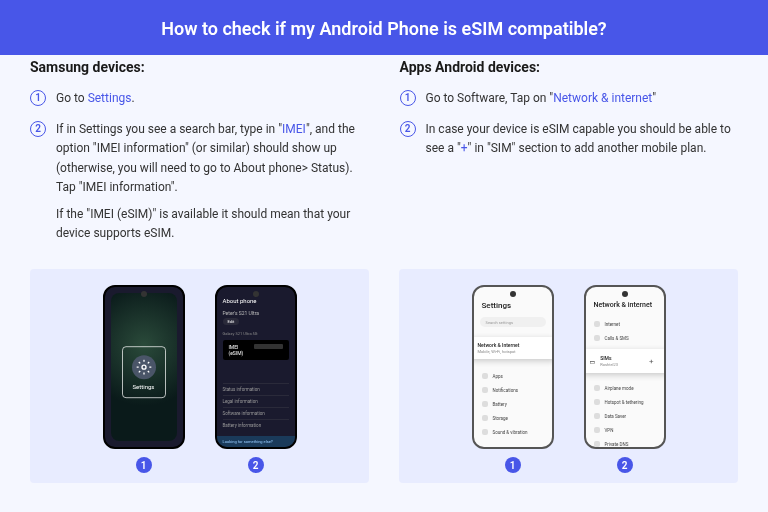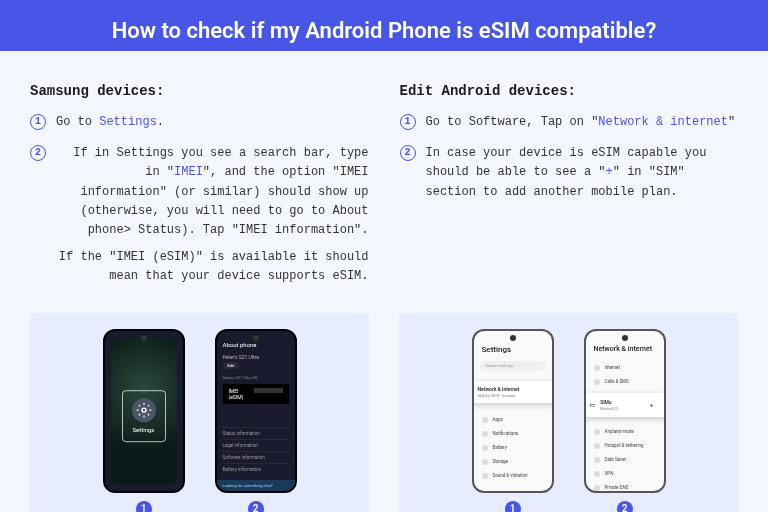--- a/index.html
+++ b/index.html
@@ -7,29 +7,28 @@
     font-family: -apple-system, BlinkMacSystemFont, "Segoe UI", Roboto, Arial, sans-serif;
     background: #f5f7ff;
     width: 768px;
     height: 512px;
     overflow: hidden;
   }
   .header {
     background: #4856e8;
     color: #fff;
     text-align: center;
-    padding: 18px 0 8px;
-    font-size: 22px;
+    padding: 18px 0 16px;
+    font-size: 18px;
     font-weight: 600;
   }
   .content {
     display: flex;
     gap: 31px;
-    padding: 32px 30px 0;
-    font-family: Liberation Mono, monospace;
+    padding: 4px 30px 0;
   }
   .col { flex: 1; }
   .col h3 {
     font-size: 14px;
     font-weight: 700;
     color: #1a1a1a;
     margin-bottom: 14px;
   }
   .step {
     display: flex;
@@ -48,21 +47,21 @@
     color: #4856e8;
     font-size: 10px;
     font-weight: 600;
     display: flex;
     align-items: center;
     justify-content: center;
     margin-top: 1px;
   }
   .step .txt { flex: 1; }
   .step .link { color: #4856e8; }
-  .step p { margin-bottom: 8px; text-align: right; }
+  .step p { margin-bottom: 8px; }
   .screens {
     display: flex;
     gap: 30px;
     padding: 6px 30px 0;
   }
   .screen-group {
     flex: 1;
     background: #e8ecff;
     border-radius: 4px;
     padding: 16px 20px 10px;
@@ -249,21 +248,21 @@
     <div class="step">
       <div class="num">2</div>
       <div class="txt">
         <p><span>If in Settings you see a search bar, type in "</span><span class="link">IMEI</span><span>", and the option "IMEI information" (or similar) should show up (otherwise, you will need to go to About phone&gt; Status). Tap "IMEI information".</span></p>
         <p>If the "IMEI (eSIM)" is available it should mean that your device supports eSIM.</p>
       </div>
     </div>
   </div>
 
   <div class="col">
-    <h3>Edit Android devices:</h3>
+    <h3>Apps Android devices:</h3>
     <div class="step">
       <div class="num">1</div>
       <div class="txt">
         <span>Go to Software, Tap on "</span><span class="link">Network &amp; internet</span><span>"</span>
       </div>
     </div>
     <div class="step">
       <div class="num">2</div>
       <div class="txt">
         <span>In case your device is eSIM capable you should be able to see a "</span><span class="link">+</span><span>" in "SIM" section to add another mobile plan.</span>

